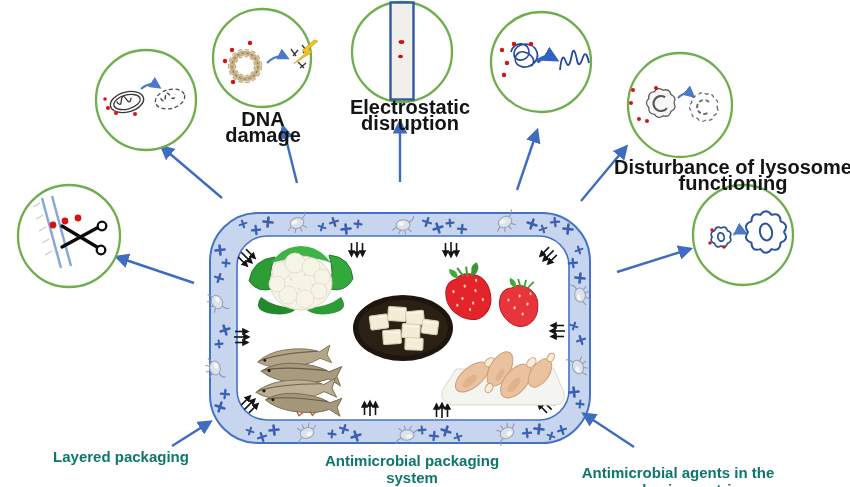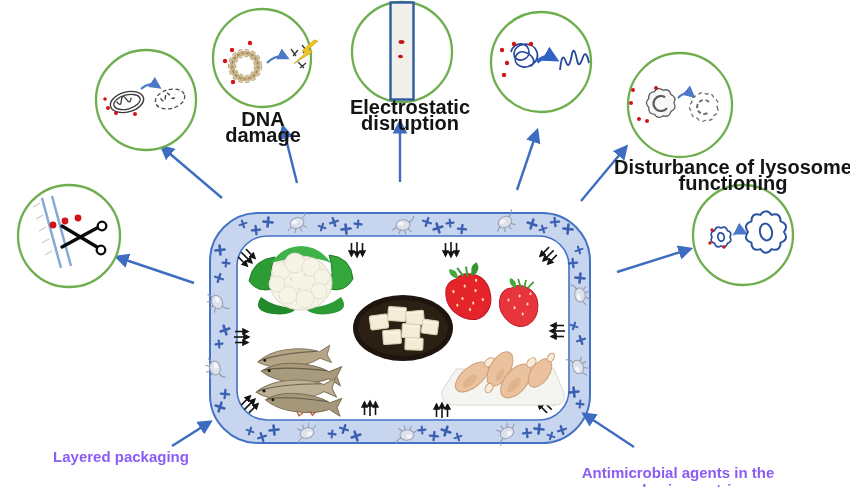--- a/index.html
+++ b/index.html
@@ -1,21 +1,21 @@
 <!DOCTYPE html>
 <html style="--circle-green: #6fae4e; --arrow-blue: #3d6cc0; --package-fill: #c8d5ef; --package-border: #4472c4; --plus-blue: #3a5fb0; --agent-red: #d21414;"><head>
 <meta charset="utf-8">
 <style>
   html,body{margin:0;padding:0;background:#fff;}
   #fig{position:relative;width:850px;height:487px;background:#fff;overflow:hidden;
        font-family:"Liberation Sans",sans-serif;}
   #art{position:absolute;left:0;top:0;}
   .lbl{position:absolute;font-weight:bold;color:#141414;text-align:center;
        font-size:20px;line-height:16px;z-index:5;}
-  .cap{position:absolute;font-weight:bold;color:#8b5cf6;text-align:center;
+  .cap{position:absolute;font-weight:bold;color:#0f766e;text-align:center;
        font-size:15px;line-height:17px;z-index:5;}
   .ring{fill:#ffffff;stroke:var(--circle-green,#6fae4e);stroke-width:2.3;}
   .barrow{stroke:var(--arrow-blue,#3d6cc0);stroke-width:2.4;fill:none;}
   .carrow{stroke:#4b79c8;stroke-width:2.2;fill:none;}
   .sketch{stroke:#3a3a3a;stroke-width:1.3;fill:none;}
 </style>
 </head>
 <body>
 
 <div id="fig">
@@ -397,14 +397,15 @@
       <circle cx="102" cy="226" r="4.3" fill="none" stroke="#0a0a0a" stroke-width="2.3"></circle>
     </g>
   </g>
 </svg>
 
   <div class="lbl" style="left:203px;top:111px;width:120px">DNA damage</div>
   <div class="lbl" style="left:320px;top:99px;width:180px">Electrostatic disruption</div>
   <div class="lbl" style="left:611px;top:159px;width:244px">Disturbance of lysosome functioning</div>
 
   <div class="cap" style="left:41px;top:448px;width:160px">Layered packaging</div>
+  <div class="cap" style="left:297px;top:452px;width:230px">Antimicrobial packaging system</div>
   <div class="cap" style="left:568px;top:464px;width:220px">Antimicrobial agents in the packaging matrix</div>
 </div>
 
 </body></html>

